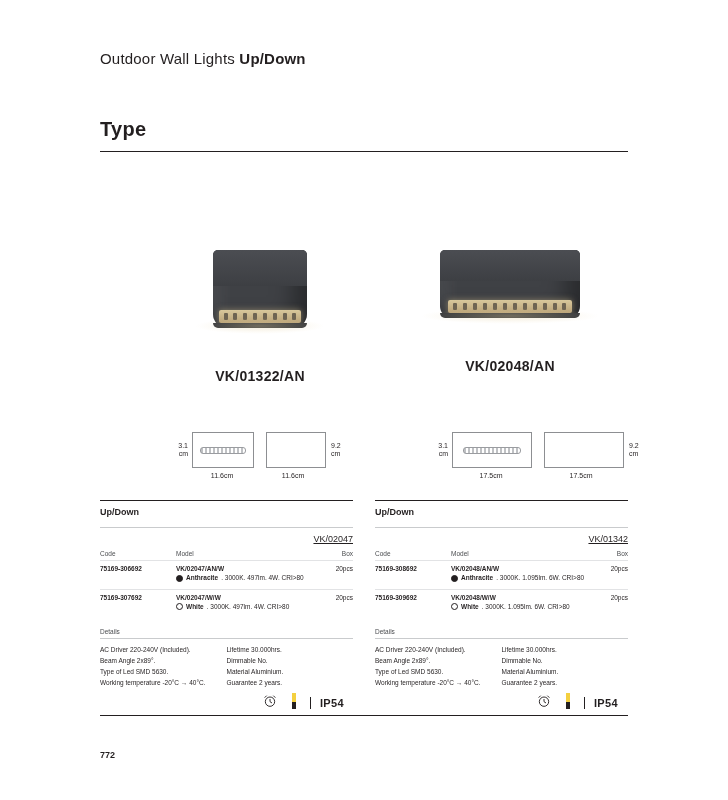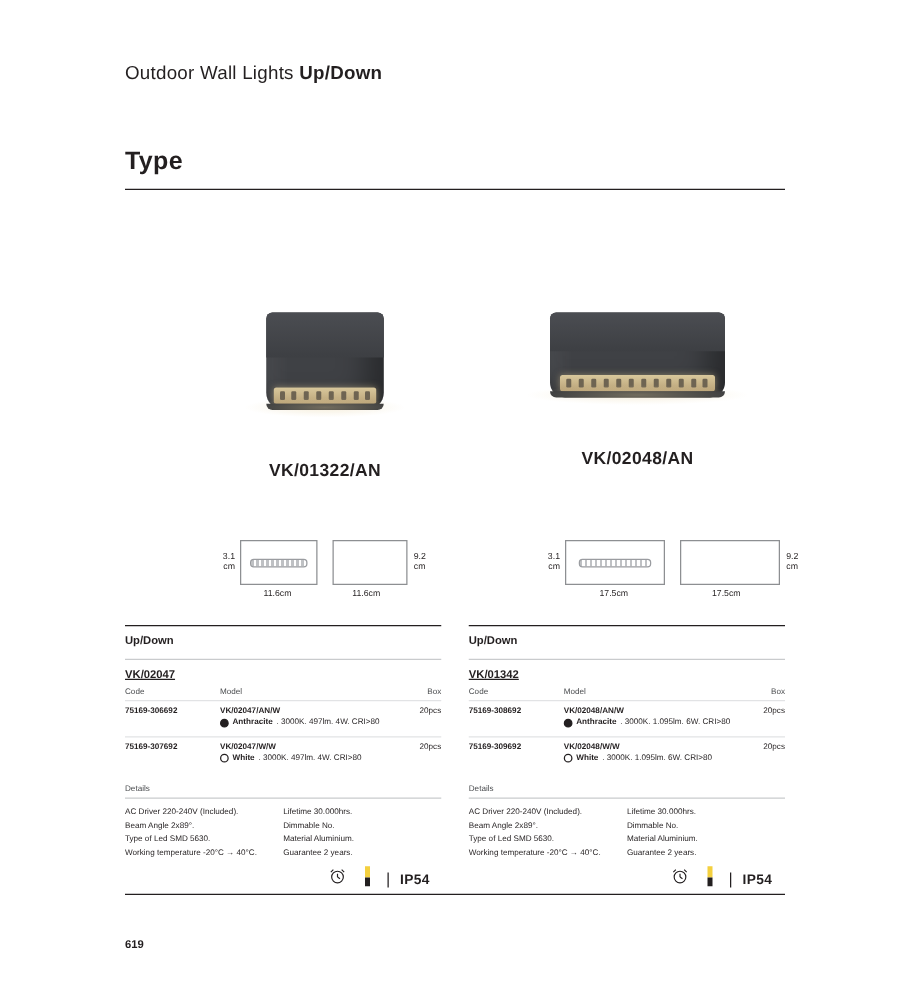--- a/index.html
+++ b/index.html
@@ -228,23 +228,24 @@
     font-weight: 700;
     margin-bottom: 10px;
   }
   .col-sub-rule {
     height: 1px;
     background: #c9cbcd;
     margin: 4px 0 6px 0;
   }
   .sku {
     font-size: 9px;
-    font-weight: 700;
+    font-weight: 400;
     text-decoration: underline;
     margin-bottom: 6px;
+    text-align: right;
   }
   .thead {
     display: flex;
     font-size: 6.5px;
     color: #4a4c4f;
     padding-bottom: 3px;
   }
   .thead .c-code { width: 76px; }
   .thead .c-model { flex: 1; }
   .thead .c-box { width: 34px; text-align: right; }
@@ -583,15 +584,15 @@
     <span>
       <svg width="12" height="18" viewBox="0 0 12 18">
         <rect x="4" y="1" width="4" height="9" fill="#f4d03f"></rect>
         <rect x="4" y="10" width="4" height="7" fill="#231f20"></rect>
       </svg>
     </span>
     <span class="icon-ip ip-frame">IP54</span>
   </div>
 
   <div class="bottom-rule"></div>
-  <div class="page-number">619</div>
+  <div class="page-number">772</div>
 
 </div>
 
 </body></html>

